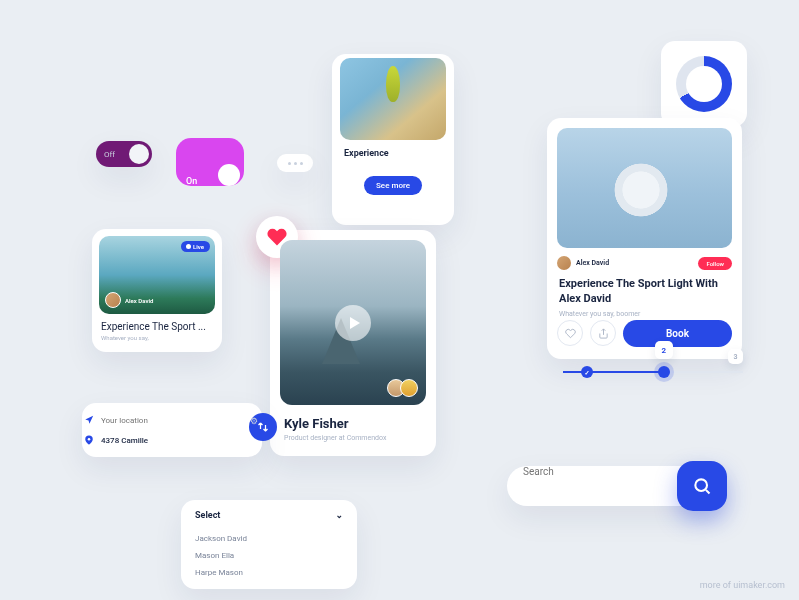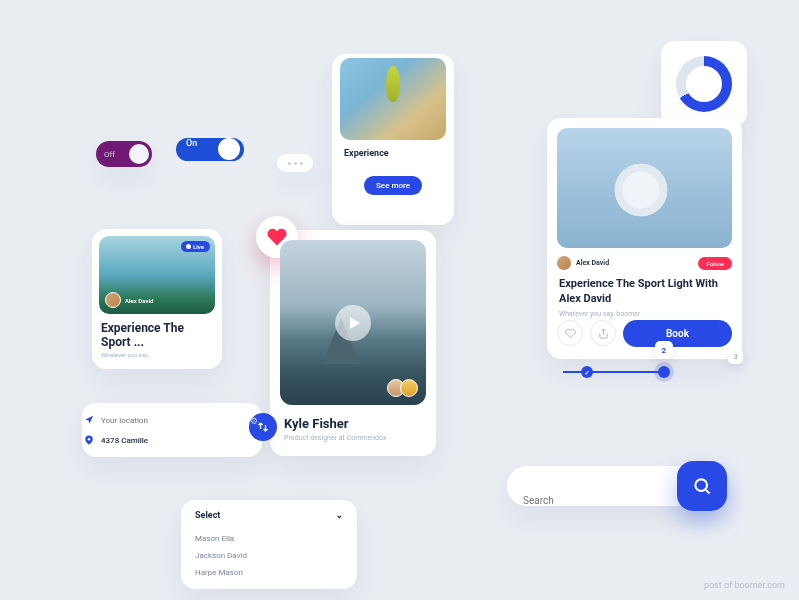--- a/index.html
+++ b/index.html
@@ -4,21 +4,21 @@
 <style>
 *{margin:0;padding:0;box-sizing:border-box;font-family:-apple-system,BlinkMacSystemFont,'Segoe UI',Roboto,sans-serif}
 body{width:799px;height:600px;background:#eaeef3;position:relative;overflow:hidden}
 .card{background:#fff;border-radius:14px;box-shadow:0 12px 30px rgba(20,40,90,.08)}
 
 
 .toggle-off{position:absolute;left:96px;top:141px;width:56px;height:26px;border-radius:13px;background:#701a75;display:flex;align-items:center;padding:0 8px;font-size:8px;color:#c9d1de}
 .toggle-off::after{content:"";position:absolute;right:3px;width:20px;height:20px;border-radius:50%;background:#f2f4f8}
 
 
-.toggle-on{position:absolute;left:176px;top:138px;width:68px;height:23px;border-radius:15px;background:#1d4ed8;display:flex;align-items:flex-start;padding:0 10px;font-size:9px;color:#fff;font-weight:500}
+.toggle-on{position:absolute;left:176px;top:138px;width:68px;height:48px;border-radius:15px;background:#d946ef;display:flex;align-items:flex-end;padding:0 10px;font-size:9px;color:#fff;font-weight:500}
 .toggle-on::after{content:"";position:absolute;right:4px;width:22px;height:22px;border-radius:50%;background:#fff}
 
 
 .more{position:absolute;left:277px;top:154px;width:36px;height:18px;border-radius:9px;background:#fff;display:flex;align-items:center;justify-content:center;gap:3px}
 .more span{width:3px;height:3px;border-radius:50%;background:#c9d1de}
 
 
 .exp-card{position:absolute;left:332px;top:54px;width:122px;padding:4px 8px 12px}
 .exp-img{width:100%;height:82px;border-radius:10px;background:linear-gradient(140deg,#8ec5e2 0%,#7ab5d4 35%,#d8c28a 70%,#c4a76a 100%);position:relative}
 .exp-img::before{content:"";position:absolute;left:50%;top:8px;transform:translateX(-50%);width:14px;height:36px;background:linear-gradient(#c8d839,#9eb02a);border-radius:50% 50% 45% 45%}
@@ -46,21 +46,21 @@
 .book-btn{flex:1;background:#2849e6;color:#fff;border:none;border-radius:14px;padding:8px;font-size:10px;font-weight:600}
 
 
 .mini-card{position:absolute;left:92px;top:229px;width:130px;padding:7px}
 .mini-img{width:100%;height:78px;border-radius:10px;background:linear-gradient(180deg,#a8d4e0 0%,#5ba8c0 50%,#2d7a5a 80%,#1e5a42 100%);position:relative}
 .live{position:absolute;right:5px;top:5px;background:#2849e6;color:#fff;font-size:6px;font-weight:600;padding:2px 6px 2px 5px;border-radius:8px;display:flex;align-items:center;gap:2px}
 .live::before{content:"";width:5px;height:5px;border-radius:50%;background:#fff}
 .mini-avatar{position:absolute;left:6px;bottom:6px;display:flex;align-items:center;gap:4px}
 .mini-avatar .avatar-sm{width:16px;height:16px;border:1.5px solid #fff}
 .mini-avatar span{font-size:6px;font-weight:600;color:#fff}
-.mini-card h5{font-size:12px;font-weight:700;color:#1a2540;margin:7px 2px 2px}
+.mini-card h5{font-size:10px;font-weight:400;color:#1a2540;margin:7px 2px 2px}
 .mini-card p{font-size:6px;color:#a8b2c4;margin:0 2px 4px}
 
 
 .profile-card{position:absolute;left:270px;top:230px;width:166px;padding:10px 10px 14px}
 .heart{position:absolute;left:-14px;top:-14px;width:42px;height:42px;border-radius:50%;background:#fff;box-shadow:0 10px 24px rgba(255,45,85,.25), 0 6px 18px rgba(20,40,90,.08);display:flex;align-items:center;justify-content:center}
 .profile-img{width:100%;height:165px;border-radius:12px;background:linear-gradient(180deg,#c5d4de 0%,#9bb5c2 40%,#5a7a88 60%,#3a5562 80%,#2a4250 100%);position:relative;display:flex;align-items:center;justify-content:center}
 .profile-img::before{content:"";position:absolute;left:42px;top:78px;width:38px;height:46px;background:#4a6570;clip-path:polygon(50% 0,100% 100%,0 100%)}
 .play{width:36px;height:36px;border-radius:50%;background:rgba(255,255,255,.6);display:flex;align-items:center;justify-content:center;z-index:2}
 .play::after{content:"";border-left:10px solid #fff;border-top:6px solid transparent;border-bottom:6px solid transparent;margin-left:3px}
 .profile-avatars{position:absolute;right:8px;bottom:8px;display:flex}
@@ -92,21 +92,21 @@
 .step-line{position:relative;height:2px;background:#e0e6ef}
 .step-line .filled{position:absolute;left:0;top:0;height:2px;background:#2849e6;width:56%}
 .step-dot{position:absolute;top:-5px;width:12px;height:12px;border-radius:50%;display:flex;align-items:center;justify-content:center;font-size:6px;color:#fff;font-weight:700}
 .step-dot.done{left:18px;background:#2849e6}
 .step-dot.cur{left:calc(56% - 6px);background:#2849e6;box-shadow:0 0 0 4px rgba(40,73,230,.18)}
 .badge{position:absolute;top:-30px;width:18px;height:18px;border-radius:5px;background:#fff;box-shadow:0 4px 10px rgba(20,40,90,.1);display:flex;align-items:center;justify-content:center;font-size:8px;font-weight:700;color:#2849e6}
 .badge.b2{left:calc(56% - 9px)}
 .badge.b3{right:0;color:#a8b2c4;font-size:7px;width:15px;height:15px;top:-22px}
 
 
-.search{position:absolute;right:78px;top:466px;width:214px;height:40px;border-radius:20px;display:flex;align-items:flex-end;padding:0 16px}
+.search{position:absolute;right:78px;top:466px;width:214px;height:40px;border-radius:20px;display:flex;align-items:flex-start;padding:0 16px}
 .search input{border:none;outline:none;background:transparent;font-size:10px;color:#a8b2c4;flex:1}
 .search-btn{position:absolute;right:-6px;top:-5px;width:50px;height:50px;border-radius:16px;background:#2849e6;display:flex;align-items:center;justify-content:center;box-shadow:0 10px 22px rgba(40,73,230,.35)}
 
 .credit{position:absolute;right:14px;bottom:10px;font-size:9px;color:#b6bfcf}
 svg{display:block}
 </style>
 </head>
 <body>
 
 <div class="toggle-off card">
@@ -208,22 +208,22 @@
       </svg>
     <span class="addr">4378 Camille</span>
   </div>
 </div>
 
 <div class="select-card card">
   <div class="select-head">
     <span>Select</span>
     <span class="chev">⌄</span>
   </div>
+  <div class="opt">Jackson David</div>
   <div class="opt">Mason Ella</div>
-  <div class="opt">Jackson David</div>
   <div class="opt">Harpe Mason</div>
 </div>
 
 <div class="stepper">
   <div class="badge b2">2</div>
   <div class="badge b3">3</div>
   <div class="step-line">
     <div class="filled"></div>
     <div class="step-dot done">✓</div>
     <div class="step-dot cur"></div>
@@ -233,13 +233,13 @@
 <div class="search card">
   <input placeholder="Search" style="">
   <div class="search-btn">
     <svg width="20" height="20" viewBox="0 0 24 24" fill="none" stroke="#fff" stroke-width="2.5">
         <circle cx="11" cy="11" r="7"></circle>
         <path d="M21 21l-4.35-4.35"></path>
       </svg>
   </div>
 </div>
 
-<div class="credit">post of boomer.com</div>
+<div class="credit">more of uimaker.com</div>
 
 </body></html>

